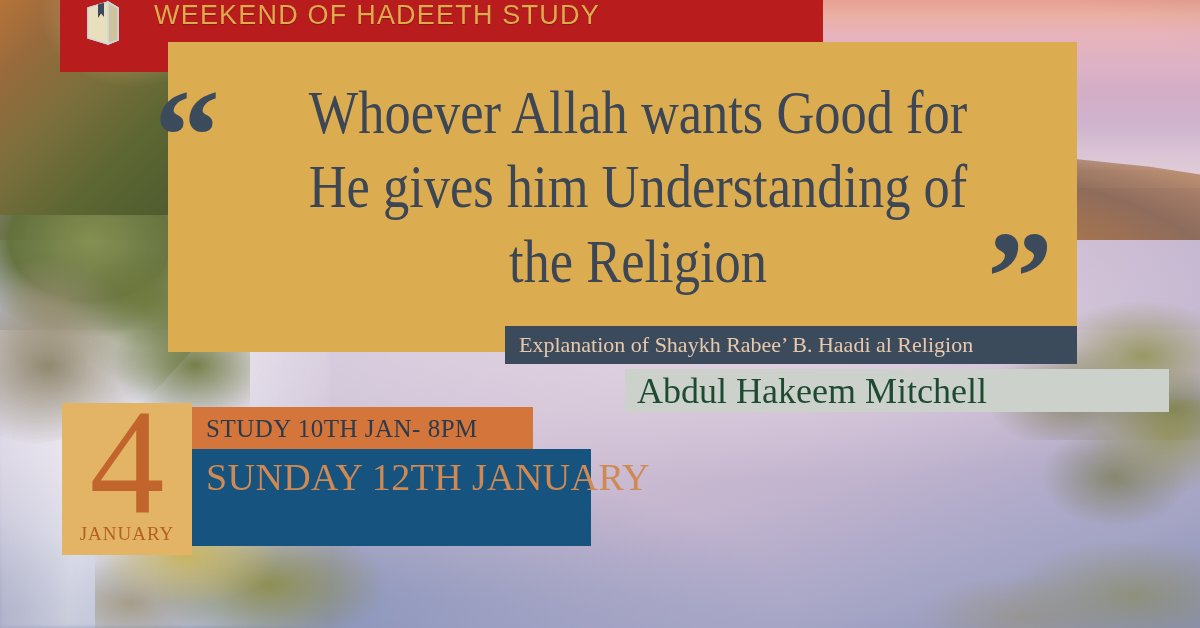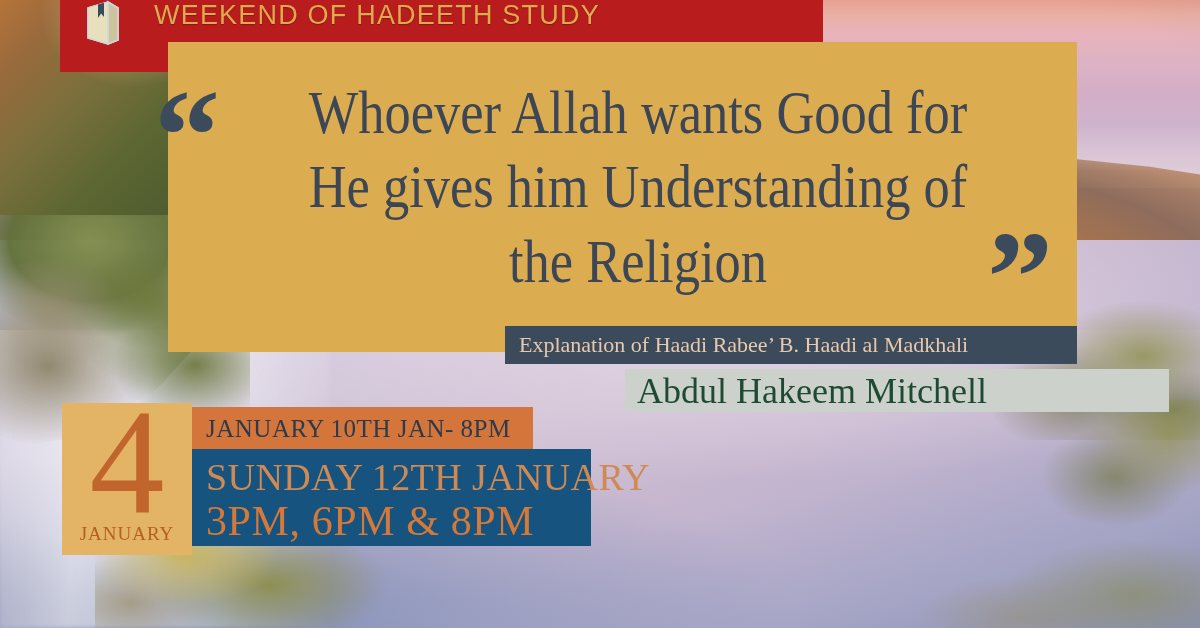--- a/index.html
+++ b/index.html
@@ -268,32 +268,31 @@
     <span class="header-title">WEEKEND OF HADEETH STUDY</span>
   </div>
 
   <div class="quote-card">
     <span class="quote-open">“</span>
     <div class="quote-text">Whoever Allah wants Good for He gives him Understanding of the Religion</div>
     <span class="quote-close">”</span>
   </div>
 
   <div class="explain-band">
-    <span class="explain-text">Explanation of Haadi Rabee’ B. Haadi al Madkhali</span>
+    <span class="explain-text">Explanation of Shaykh Rabee’ B. Haadi al Religion</span>
   </div>
   <div class="speaker-band">
     <span class="speaker-text">Abdul Hakeem Mitchell</span>
   </div>
 
   <div class="sessions-box">
     <div class="sessions-num">4</div>
     <div class="sessions-label">JANUARY</div>
   </div>
 
   <div class="date-band-1">
-    <span>JANUARY 10TH JAN-  8PM</span>
+    <span>STUDY 10TH JAN-  8PM</span>
   </div>
   <div class="date-band-2">
     <div class="l1">SUNDAY 12TH JANUARY</div>
-    <div class="l2">3PM, 6PM &amp; 8PM</div>
   </div>
 
 </div>
 
 </body></html>

